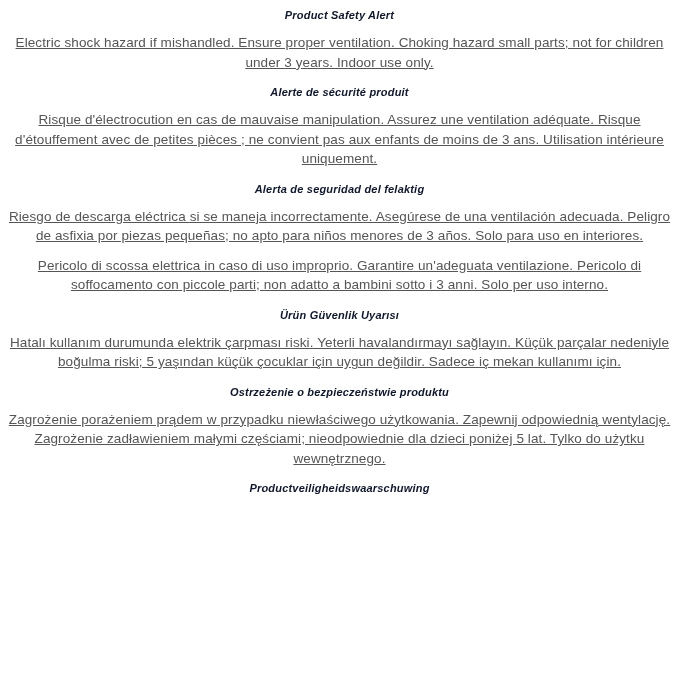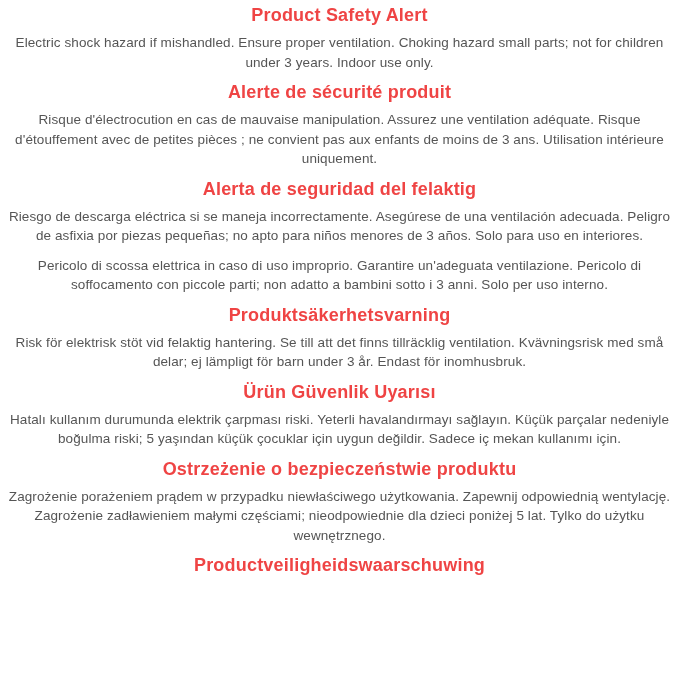--- a/index.html
+++ b/index.html
@@ -14,34 +14,36 @@
   .safety-doc {
     width: 679px;
     min-height: 688px;
     padding: 5px 7px 2px 7px;
     background: #ffffff;
   }
   .lang-block {
     text-align: center;
   }
   .lang-block h2 {
-    font-size: 18px;
+    font-size: 11px;
     font-weight: 700;
-    color: #ef4444;
+    color: #0f172a;
     line-height: 20px;
     letter-spacing: 0.2px;
     margin: 0 0 8px 0;
+    font-style: italic;
   }
   .lang-block p {
     font-size: 13.5px;
     font-weight: 400;
     color: #555555;
     line-height: 19.5px;
     letter-spacing: 0.1px;
     margin: 0 0 10px 0;
+    text-decoration: underline;
   }
 </style>
 </head>
 <body>
 
 <div class="safety-doc">
 
   <section class="lang-block">
     <h2>Product Safety Alert</h2>
     <p>Electric shock hazard if mishandled. Ensure proper ventilation. Choking hazard small parts; not for children under 3 years. Indoor use only.</p>
@@ -55,24 +57,20 @@
 
   <section class="lang-block">
     <h2>Alerta de seguridad del felaktig</h2>
     <p>Riesgo de descarga eléctrica si se maneja incorrectamente. Asegúrese de una ventilación adecuada. Peligro de asfixia por piezas pequeñas; no apto para niños menores de 3 años. Solo para uso en interiores.</p>
   </section>
 
   <section class="lang-block">
     <p>Pericolo di scossa elettrica in caso di uso improprio. Garantire un'adeguata ventilazione. Pericolo di soffocamento con piccole parti; non adatto a bambini sotto i 3 anni. Solo per uso interno.</p>
   </section>
 
-  <section class="lang-block">
-    <h2>Produktsäkerhetsvarning</h2>
-    <p>Risk för elektrisk stöt vid felaktig hantering. Se till att det finns tillräcklig ventilation. Kvävningsrisk med små delar; ej lämpligt för barn under 3 år. Endast för inomhusbruk.</p>
-  </section>
 
   <section class="lang-block">
     <h2>Ürün Güvenlik Uyarısı</h2>
     <p>Hatalı kullanım durumunda elektrik çarpması riski. Yeterli havalandırmayı sağlayın. Küçük parçalar nedeniyle boğulma riski; 5 yaşından küçük çocuklar için uygun değildir. Sadece iç mekan kullanımı için.</p>
   </section>
 
   <section class="lang-block">
     <h2>Ostrzeżenie o bezpieczeństwie produktu</h2>
     <p>Zagrożenie porażeniem prądem w przypadku niewłaściwego użytkowania. Zapewnij odpowiednią wentylację. Zagrożenie zadławieniem małymi częściami; nieodpowiednie dla dzieci poniżej 5 lat. Tylko do użytku wewnętrznego.</p>
   </section>

